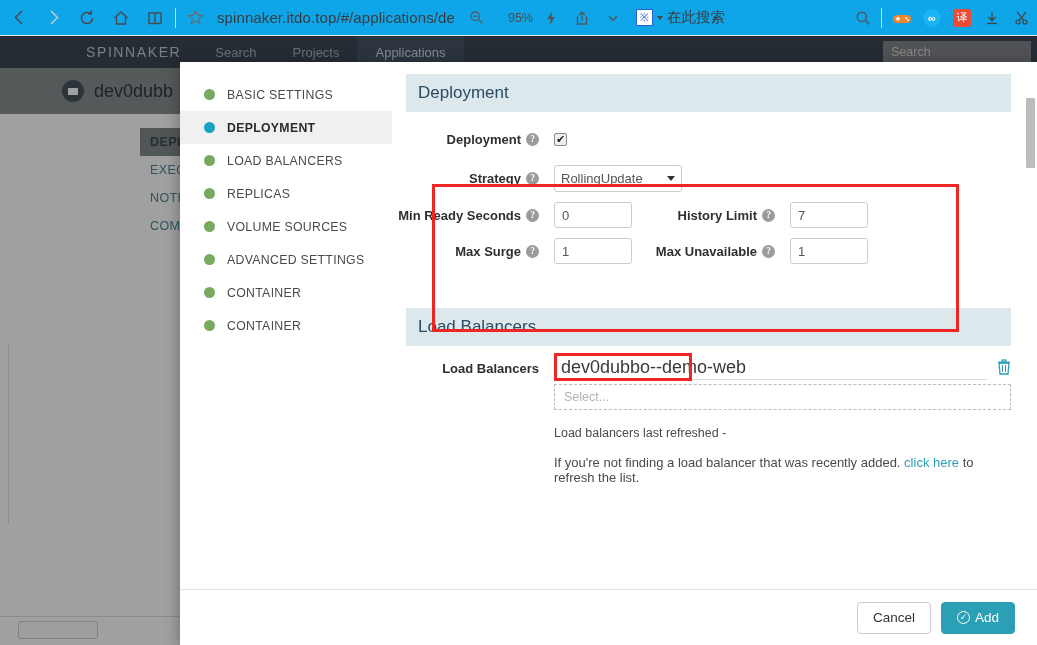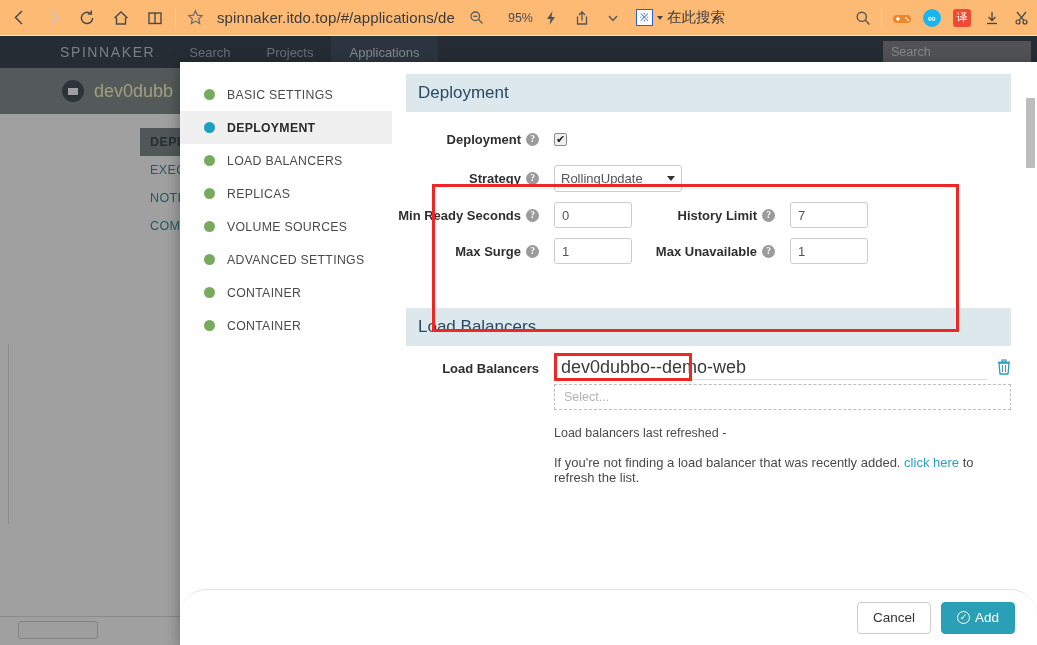--- a/index.html
+++ b/index.html
@@ -8,21 +8,21 @@
     width: 1037px; height: 645px;
     overflow: hidden;
     font-family: "Liberation Sans", sans-serif;
     background: #ffffff;
   }
   #root { position: relative; width: 1037px; height: 645px; }
 
   
   .browser-bar {
     position: absolute; left: 0; top: 0; width: 1037px; height: 36px;
-    background: #fdba74; display: flex; align-items: center;
+    background: #0ea5e9; display: flex; align-items: center;
     border-bottom: 1px solid #e8e8e8;
   }
   .nav-btn {
     width: 30px; height: 30px; margin-left: 4px;
     display: flex; align-items: center; justify-content: center;
     color: #4a4a4a; flex: none;
   }
   .nav-btn.disabled { color: #c6c6c6; }
   .nav-btn svg { display: block; }
   .chrome-sep {
@@ -66,21 +66,21 @@
   }
 
   
   .page { position: absolute; left: 0; top: 36px; width: 1037px; height: 609px; background: #fff; overflow: hidden; }
   .sp-nav {
     position: absolute; left: 0; top: 0; width: 1037px; height: 32px;
     background: #1f2c3b; display: flex; align-items: stretch;
   }
   .sp-logo {
     color: #b9c3cc; font-size: 14px; letter-spacing: 1.6px;
-    display: flex; align-items: center; padding: 0 16px 0 60px; text-align: right;
+    display: flex; align-items: center; padding: 0 16px 0 86px; text-align: right;
   }
   .sp-tab {
     color: #9aa6b2; font-size: 13px; display: flex; align-items: center;
     padding: 0 18px; height: 32px;
   }
   .sp-tab.active { background: #2c3d4f; color: #c8d2dc; }
   .sp-nav-spacer { flex: 1 1 auto; }
   .sp-search {
     align-self: center; margin-right: 6px; width: 148px; height: 22px;
     background: #6f7277; border: none; color: #d6d6d6; font-size: 12.5px;
@@ -90,21 +90,21 @@
 
   .sp-apphdr {
     position: absolute; left: 0; top: 32px; width: 1037px; height: 46px;
     background: #76807f; display: flex; align-items: center; padding-left: 62px;
   }
   .app-dot {
     width: 22px; height: 22px; border-radius: 50%; background: #2d3b45;
     display: flex; align-items: center; justify-content: center; flex: none;
   }
   .app-dot i { display: block; width: 10px; height: 7px; background: #fff; }
-  .app-name { color: #fef9c3; font-size: 18px; margin-left: 10px; white-space: nowrap; }
+  .app-name { color: #0f172a; font-size: 18px; margin-left: 10px; white-space: nowrap; }
 
   .sp-body { position: absolute; left: 0; top: 78px; width: 1037px; height: 531px; background: #ffffff; }
   .sp-subtabs { position: absolute; left: 140px; top: 92px; width: 120px; }
   .sp-subtab {
     font-size: 12.5px; color: #2a7a8c; letter-spacing: 0.4px;
     padding: 7px 10px; white-space: nowrap; overflow: hidden;
   }
   .sp-subtab.active { background: #6f7b7b; color: #20313a; font-weight: bold; }
   .sp-bottom-box {
     position: absolute; left: 18px; bottom: 6px; width: 80px; height: 18px;
@@ -233,21 +233,21 @@
   .modal-scrollbar {
     position: absolute; right: 2px; top: 0px; width: 9px; height: 505px;
   }
   .modal-scroll-thumb {
     position: absolute; top: 36px; left: 0; width: 9px; height: 70px;
     background: #bdbdbd; border-radius: 1px;
   }
 
   .modal-footer {
     height: 56px; flex: none; border-top: 1px solid #e3e3e3; background: #fff;
-    display: flex; align-items: center; justify-content: flex-end; padding-right: 22px; gap: 10px; border-radius: 27px;
+    display: flex; align-items: center; justify-content: flex-end; padding-right: 22px; gap: 10px;
   }
   .btn {
     height: 32px; border-radius: 4px; font-size: 13.5px;
     display: flex; align-items: center; justify-content: center; padding: 0 15px;
     font-family: "Liberation Sans", sans-serif;
   }
   .btn-cancel { background: #fff; border: 1px solid #ccc; color: #333; }
   .btn-add { background: #2a9fb5; border: 1px solid #2a9fb5; color: #fff; gap: 5px; }
   .btn-add .chk-circle {
     width: 13px; height: 13px; border: 1.5px solid #fff; border-radius: 50%;

